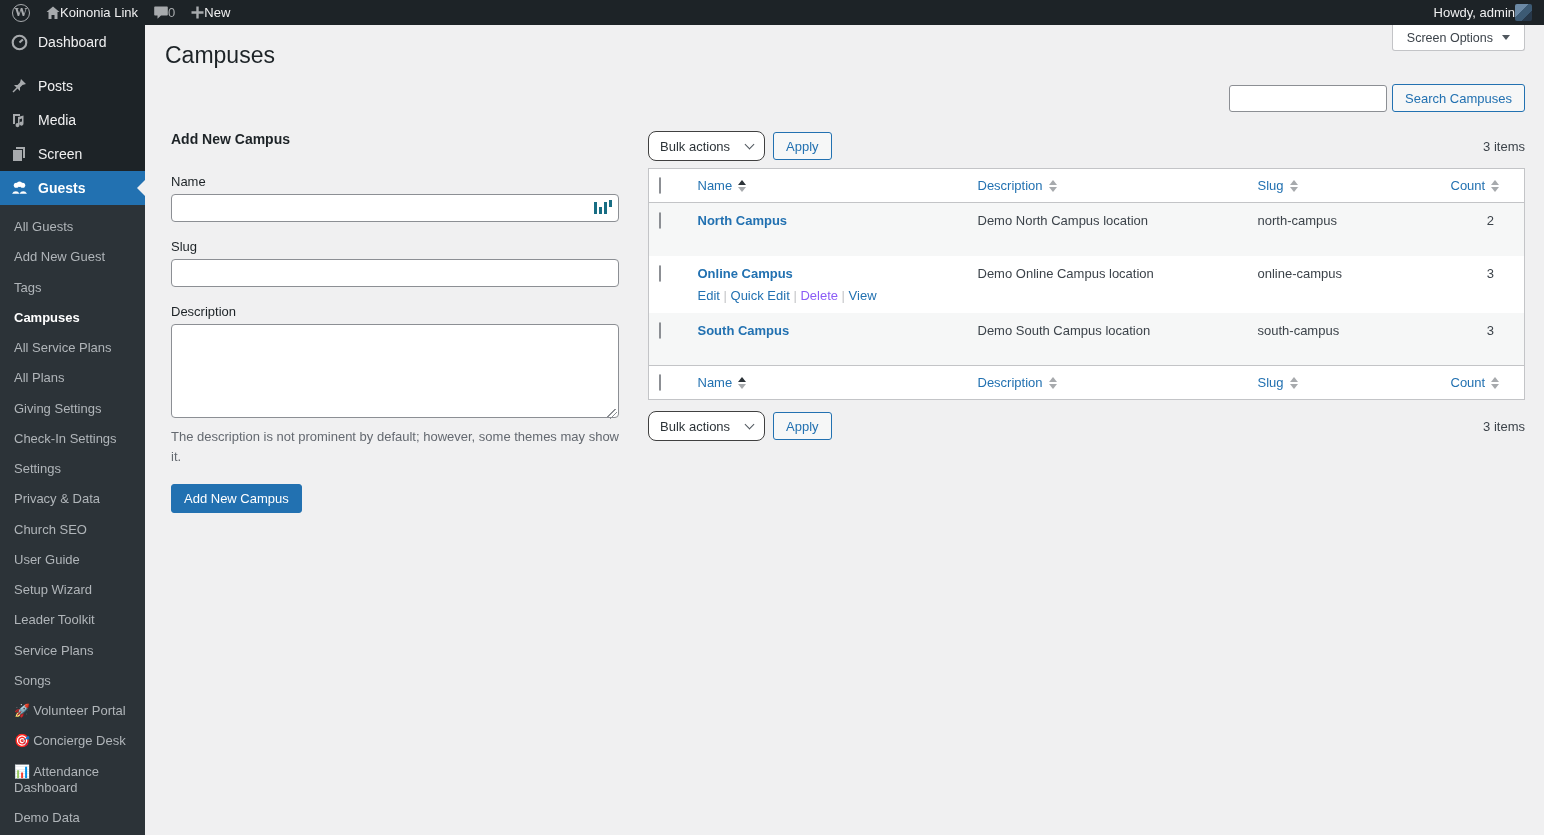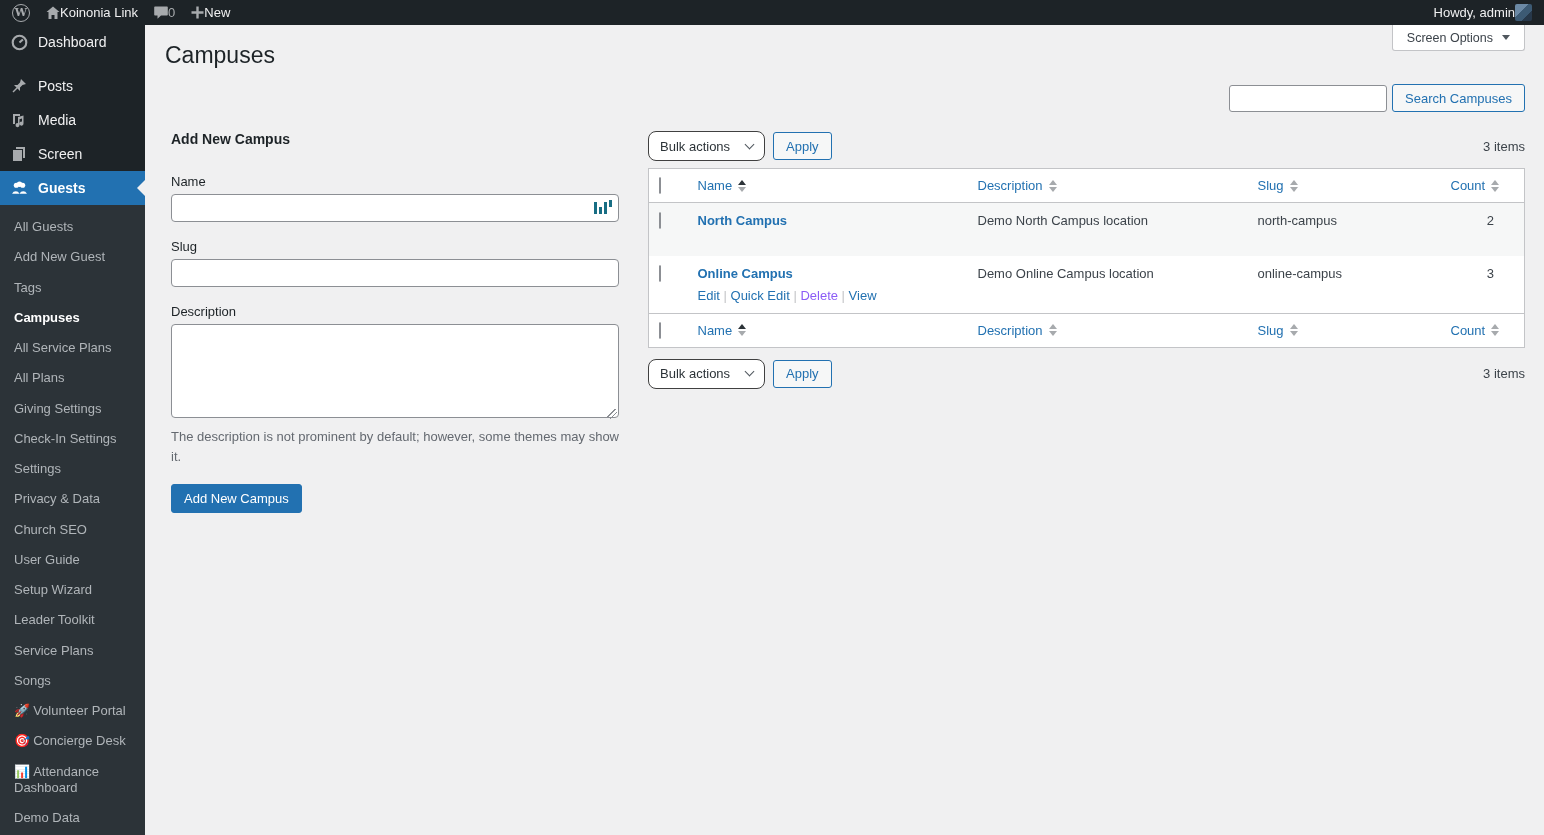--- a/index.html
+++ b/index.html
@@ -324,20 +324,27 @@
                 <span class="ra-sep"> | </span>
                 <span class="ra-delete">Delete</span>
                 <span class="ra-sep"> | </span>
                 <span class="ra-link">View</span>
               </div>
             </td>
             <td>Demo Online Campus location</td>
             <td>online-campus</td>
             <td class="count-cell">3</td>
           </tr>
+          <tr class="stripe">
+            <td><span class="cb"></span></td>
+            <td><span class="row-title">South Campus</span></td>
+            <td>Demo South Campus location</td>
+            <td>south-campus</td>
+            <td class="count-cell">3</td>
+          </tr>
         </tbody>
         <tfoot>
           <tr>
             <th class="cb-col"><span class="cb"></span></th>
             <th><span class="th-inner sorted">
                   <span>Name</span>
                   <span class="sort-arrows">
                     <span class="tri-up"></span>
                     <span class="tri-down"></span>
                   </span>

